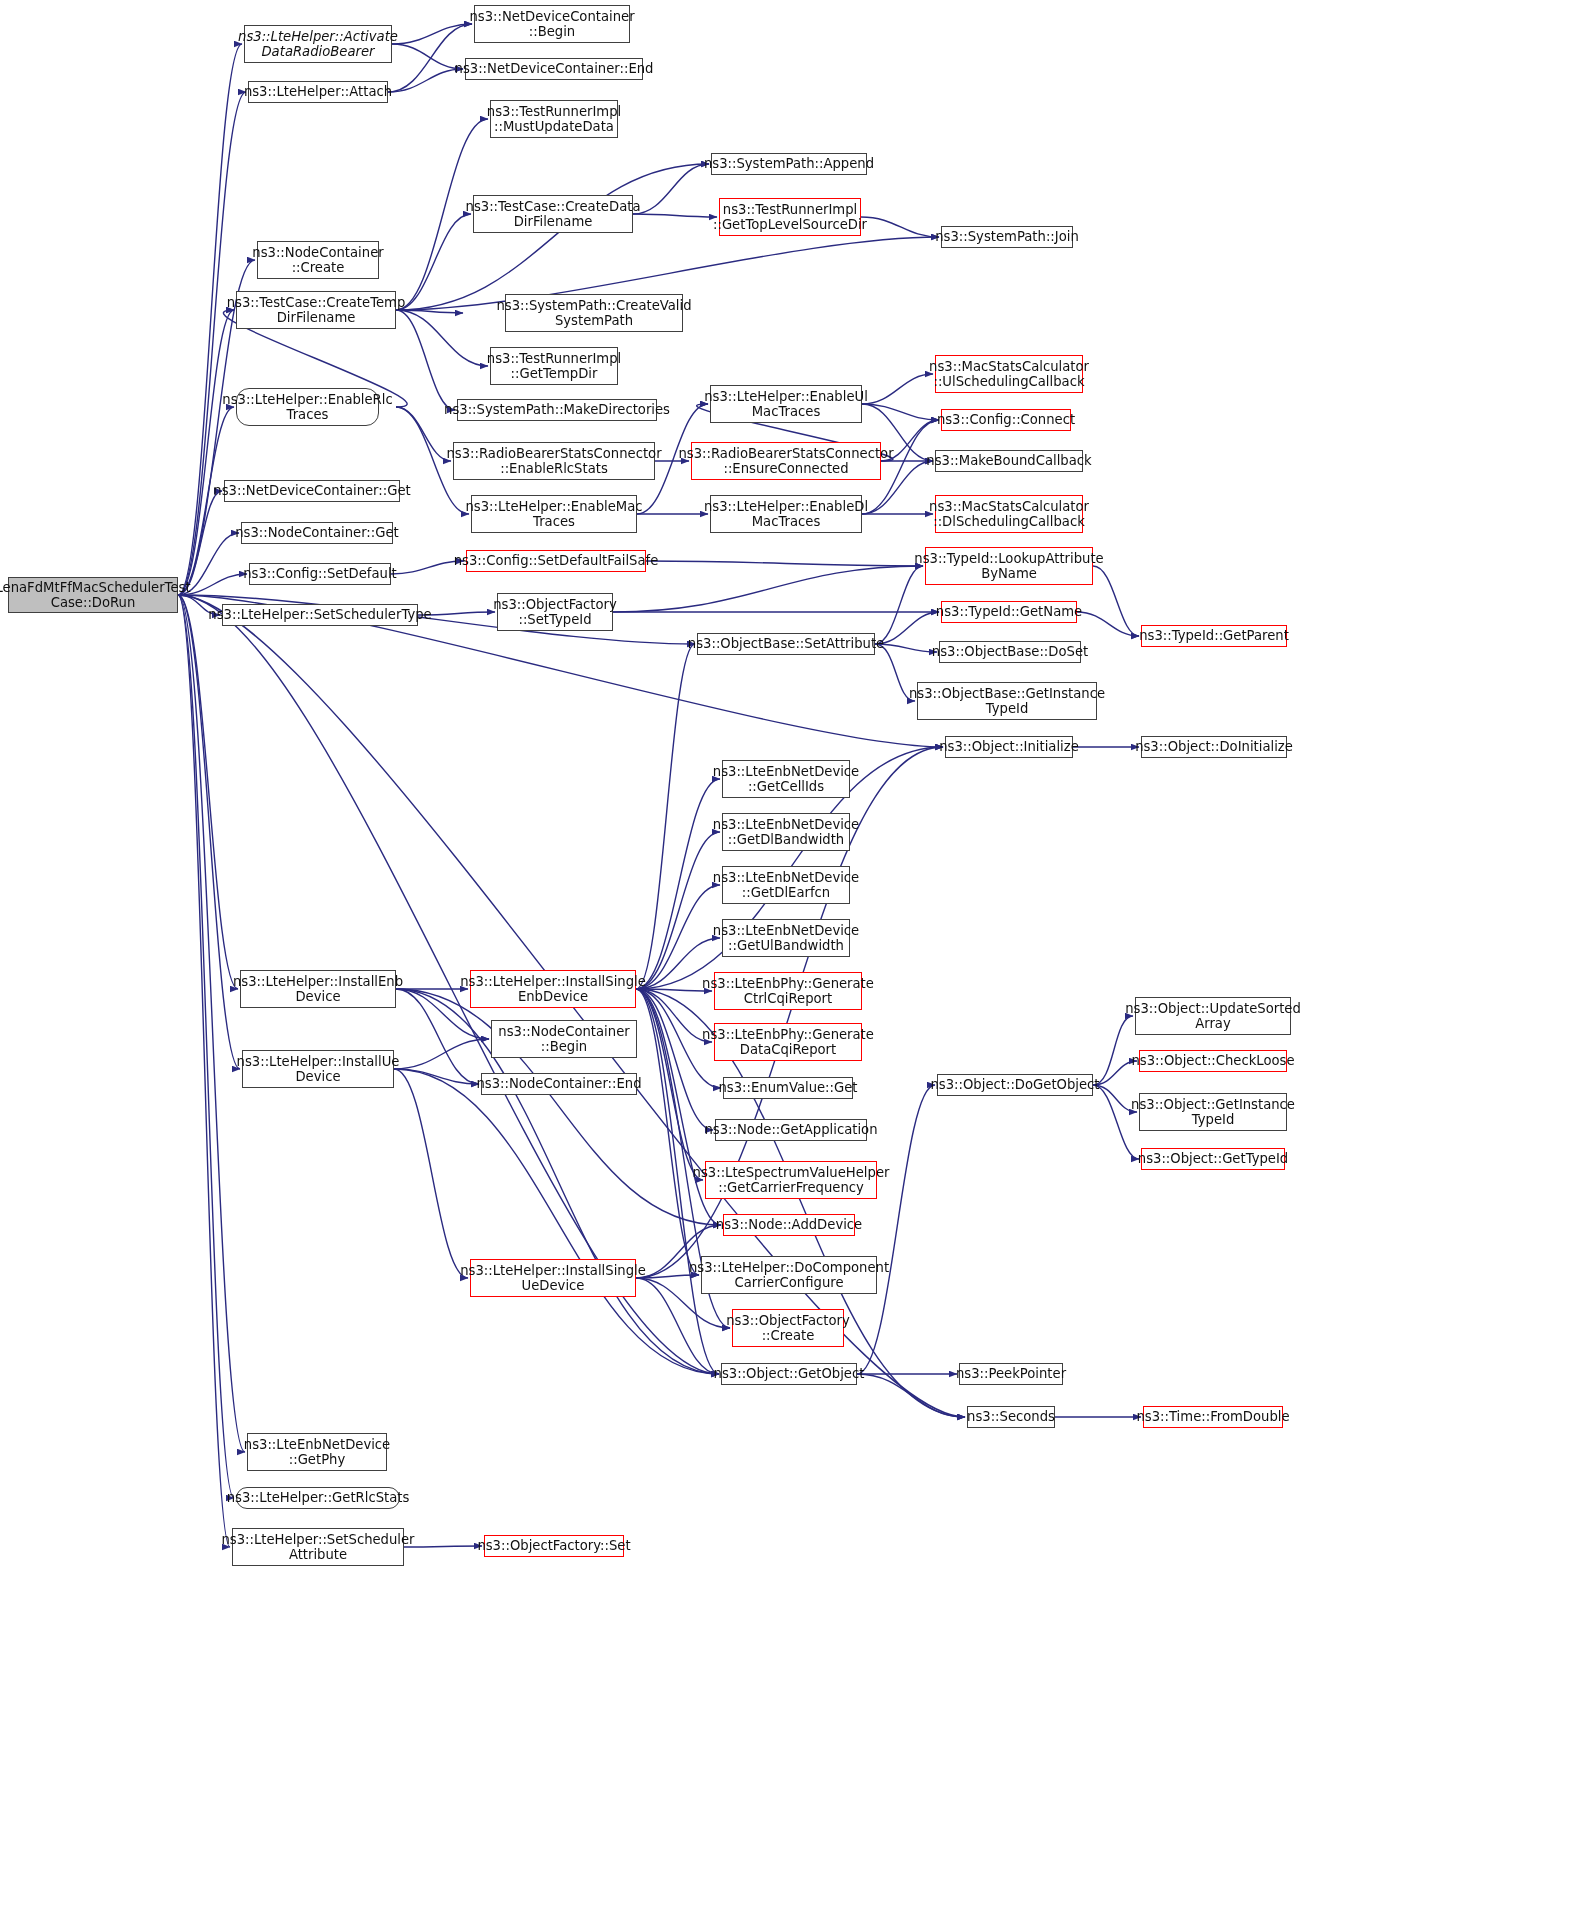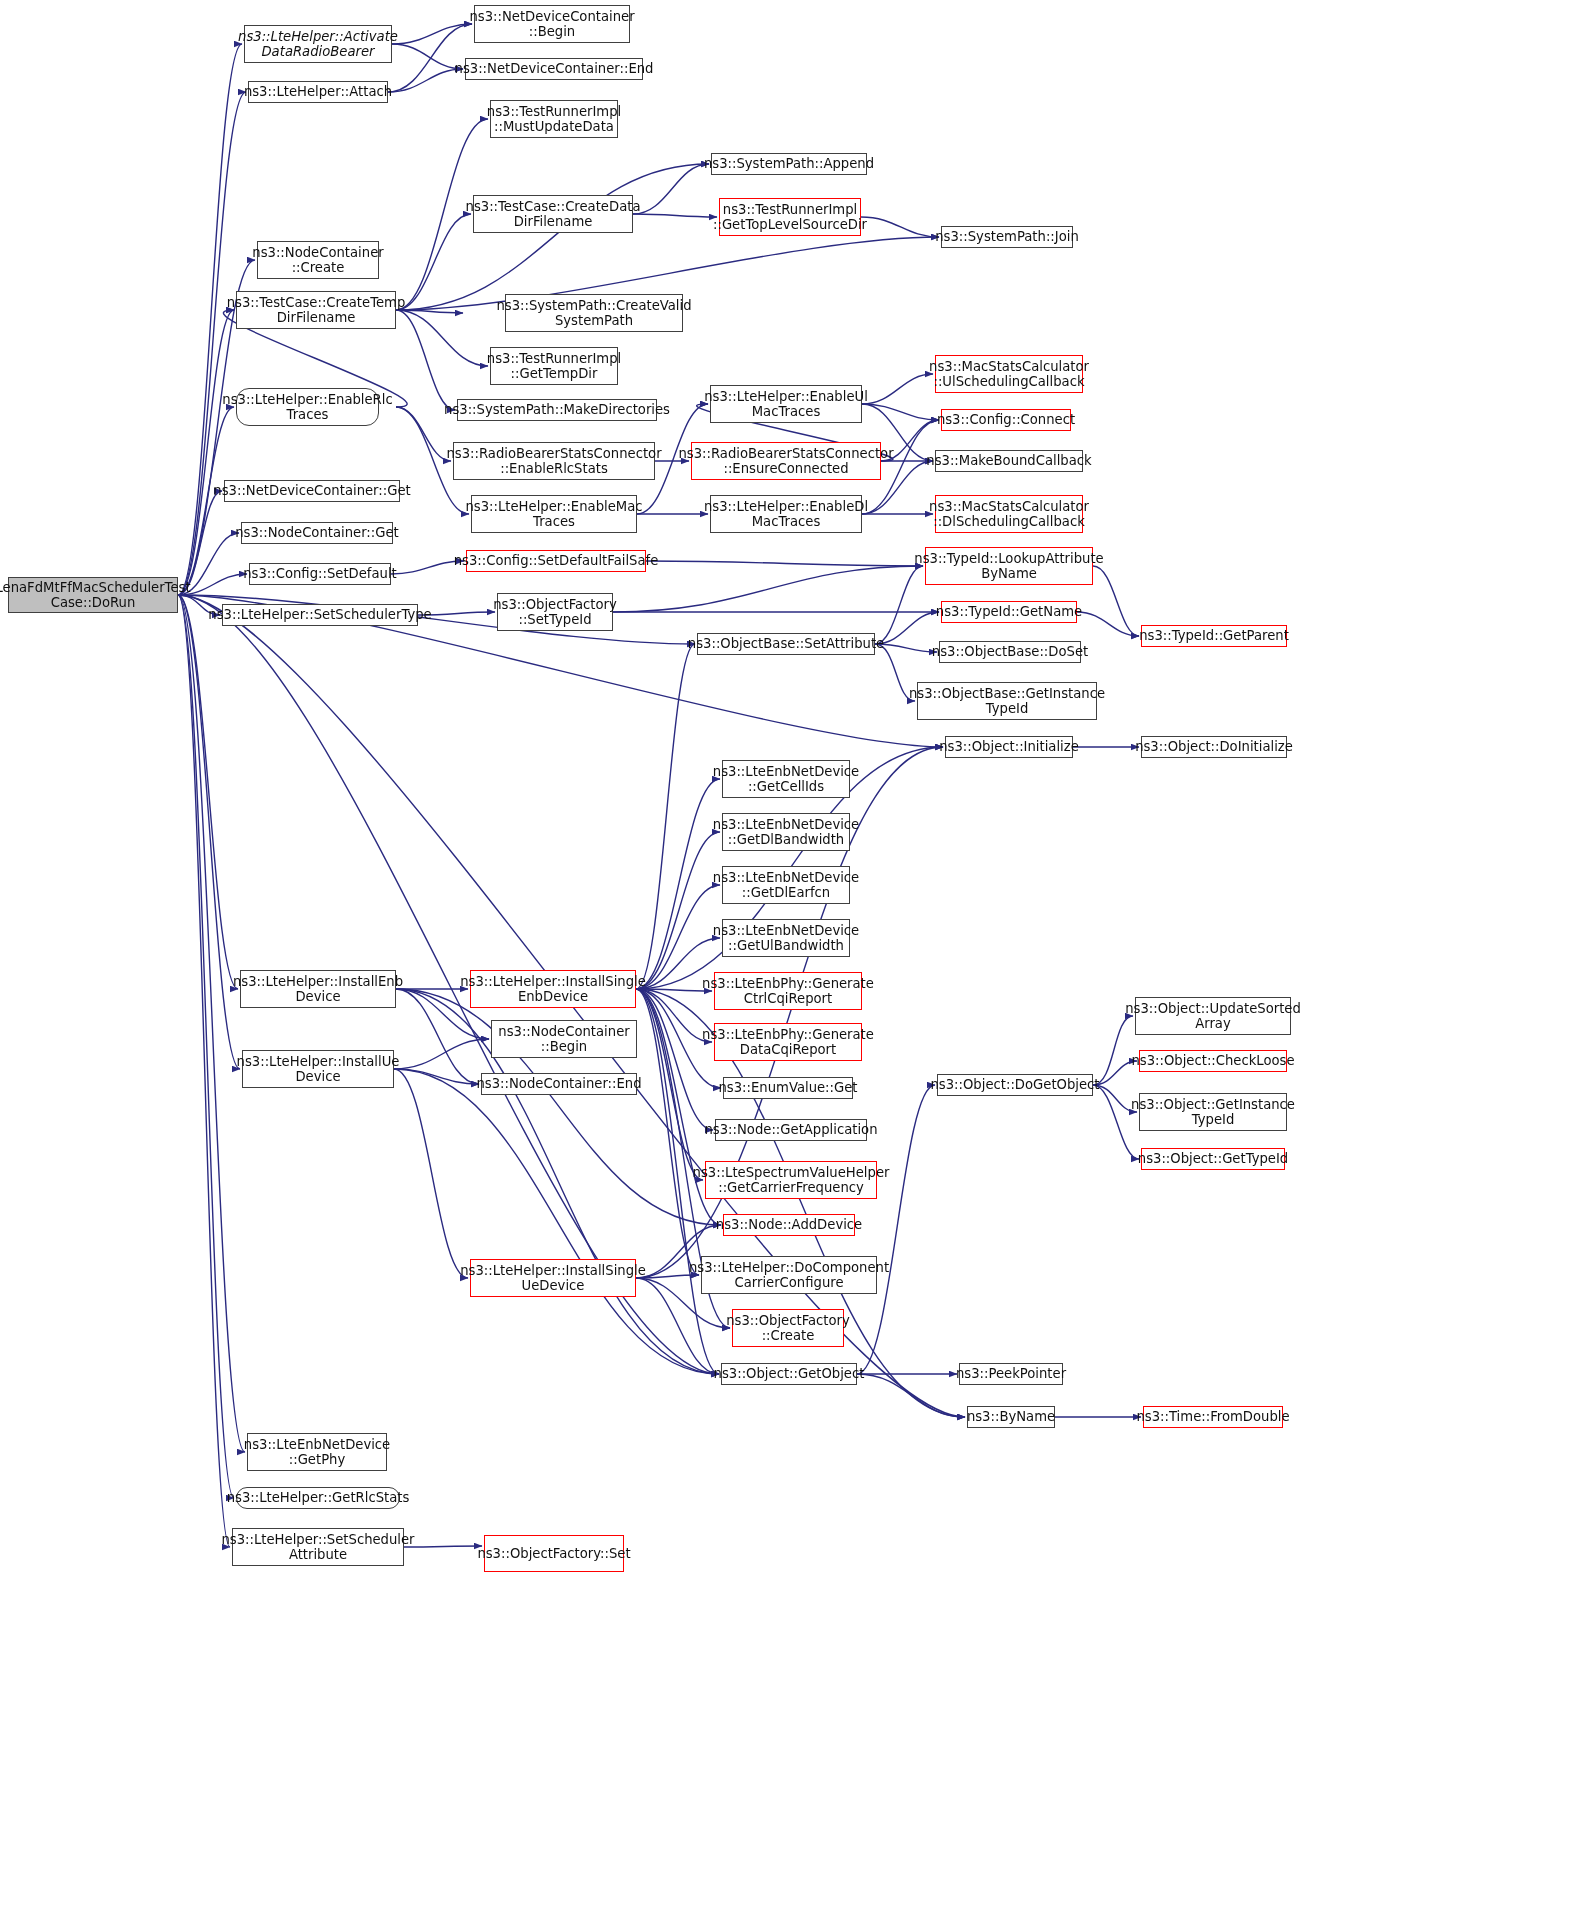--- a/index.html
+++ b/index.html
@@ -208,33 +208,33 @@
 ::Create</div>
       <div class="node" style="left: 721px; top: 1363px; width: 136px; height: 22px;">ns3::Object::GetObject</div>
       <div class="node" style="left: 937px; top: 1074px; width: 156px; height: 22px;">ns3::Object::DoGetObject</div>
       <div class="node" style="left: 1135px; top: 997px; width: 156px; height: 38px;">ns3::Object::UpdateSorted
 Array</div>
       <div class="node red" style="left: 1139px; top: 1050px; width: 148px; height: 22px;">ns3::Object::CheckLoose</div>
       <div class="node" style="left: 1139px; top: 1093px; width: 148px; height: 38px;">ns3::Object::GetInstance
 TypeId</div>
       <div class="node red" style="left: 1141px; top: 1148px; width: 144px; height: 22px;">ns3::Object::GetTypeId</div>
       <div class="node" style="left: 959px; top: 1363px; width: 104px; height: 22px;">ns3::PeekPointer</div>
-      <div class="node" style="left: 967px; top: 1406px; width: 88px; height: 22px;">ns3::ByName</div>
+      <div class="node" style="left: 967px; top: 1406px; width: 88px; height: 22px;">ns3::Seconds</div>
       <div class="node red" style="left: 1143px; top: 1406px; width: 140px; height: 22px;">ns3::Time::FromDouble</div>
       <div class="node" style="left: 240px; top: 970px; width: 156px; height: 38px;">ns3::LteHelper::InstallEnb
 Device</div>
       <div class="node red" style="left: 470px; top: 970px; width: 166px; height: 38px;">ns3::LteHelper::InstallSingle
 EnbDevice</div>
       <div class="node" style="left: 491px; top: 1020px; width: 146px; height: 38px;">ns3::NodeContainer
 ::Begin</div>
       <div class="node" style="left: 242px; top: 1050px; width: 152px; height: 38px;">ns3::LteHelper::InstallUe
 Device</div>
       <div class="node" style="left: 481px; top: 1073px; width: 156px; height: 22px;">ns3::NodeContainer::End</div>
       <div class="node red" style="left: 470px; top: 1259px; width: 166px; height: 38px;">ns3::LteHelper::InstallSingle
 UeDevice</div>
       <div class="node" style="left: 247px; top: 1433px; width: 140px; height: 38px;">ns3::LteEnbNetDevice
 ::GetPhy</div>
       <div class="node" style="left: 236px; top: 1487px; width: 164px; height: 22px; border-radius: 11px;">ns3::LteHelper::GetRlcStats</div>
       <div class="node" style="left: 232px; top: 1528px; width: 172px; height: 38px;">ns3::LteHelper::SetScheduler
 Attribute</div>
-      <div class="node red" style="left: 484px; top: 1535px; width: 140px; height: 37px;">ns3::ObjectFactory::Set</div>
+      <div class="node red" style="left: 484px; top: 1535px; width: 140px; height: 22px;">ns3::ObjectFactory::Set</div>
     </div>
 </div>
 
 </body></html>

